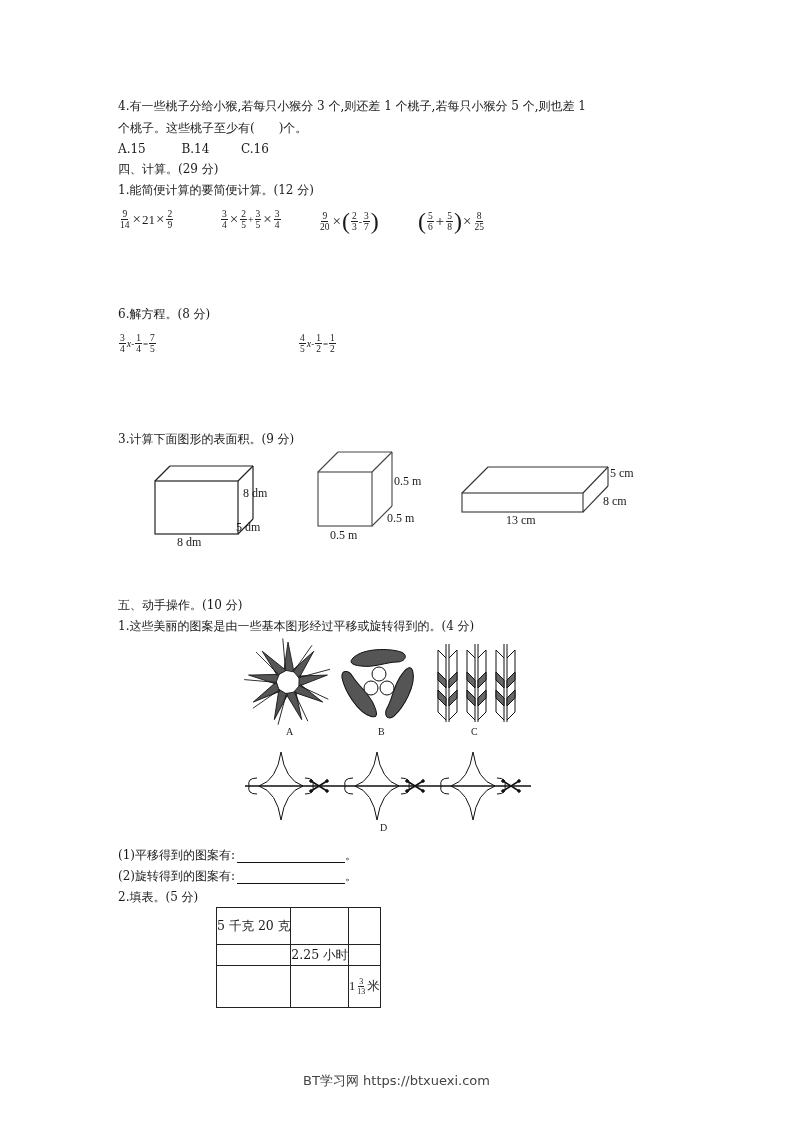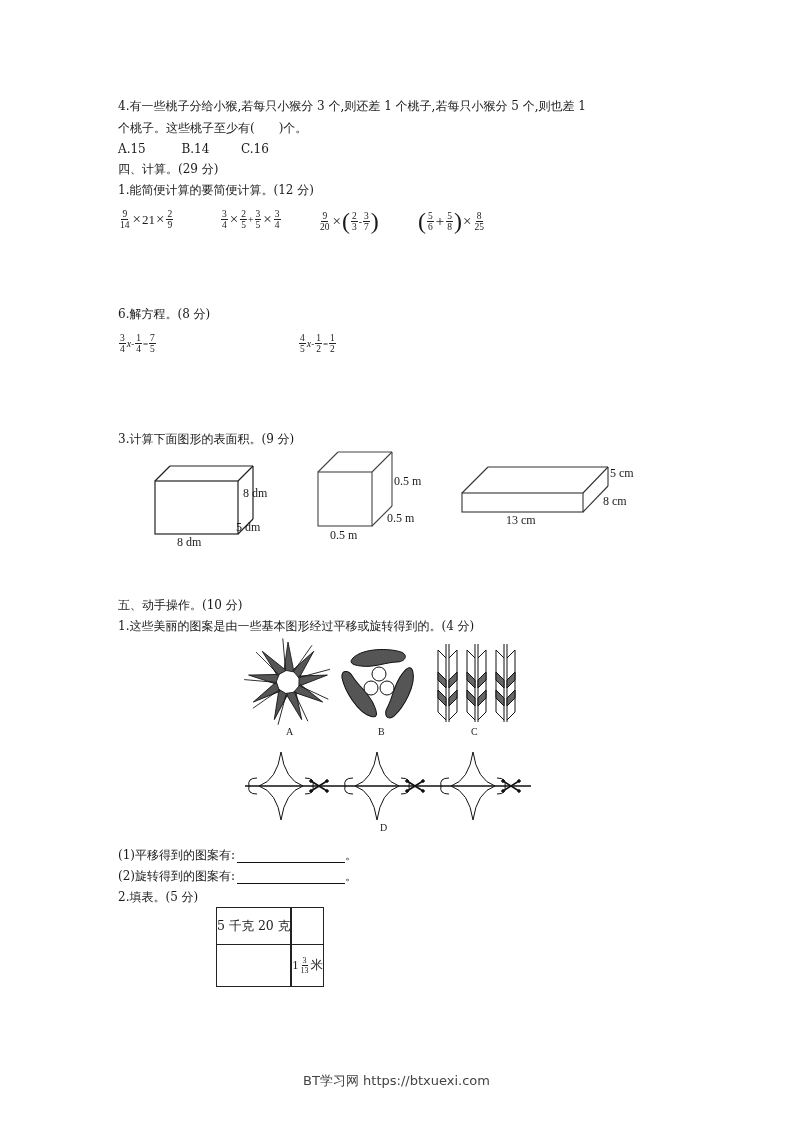--- a/index.html
+++ b/index.html
@@ -274,20 +274,25 @@
 </div>
 <div class="line" style="top:889px">2.填表。(5 分)</div>
 
 <table class="fill">
   <tbody>
   <tr style="height:37px">
     <td>5 千克 20 克</td>
     <td></td>
     <td></td>
   </tr>
+  <tr style="height:21px">
+    <td></td>
+    <td>2.25 小时</td>
+    <td></td>
+  </tr>
   <tr style="height:42px">
     <td></td>
     <td></td>
     <td>
       <span style="display:inline-flex;align-items:center;font-family:'Liberation Serif',serif">
         <span>1</span>
         <span class="frac" style="font-size:8px;line-height:9px">
               <span class="num">3</span>
               <span class="den">13</span>
             </span>

